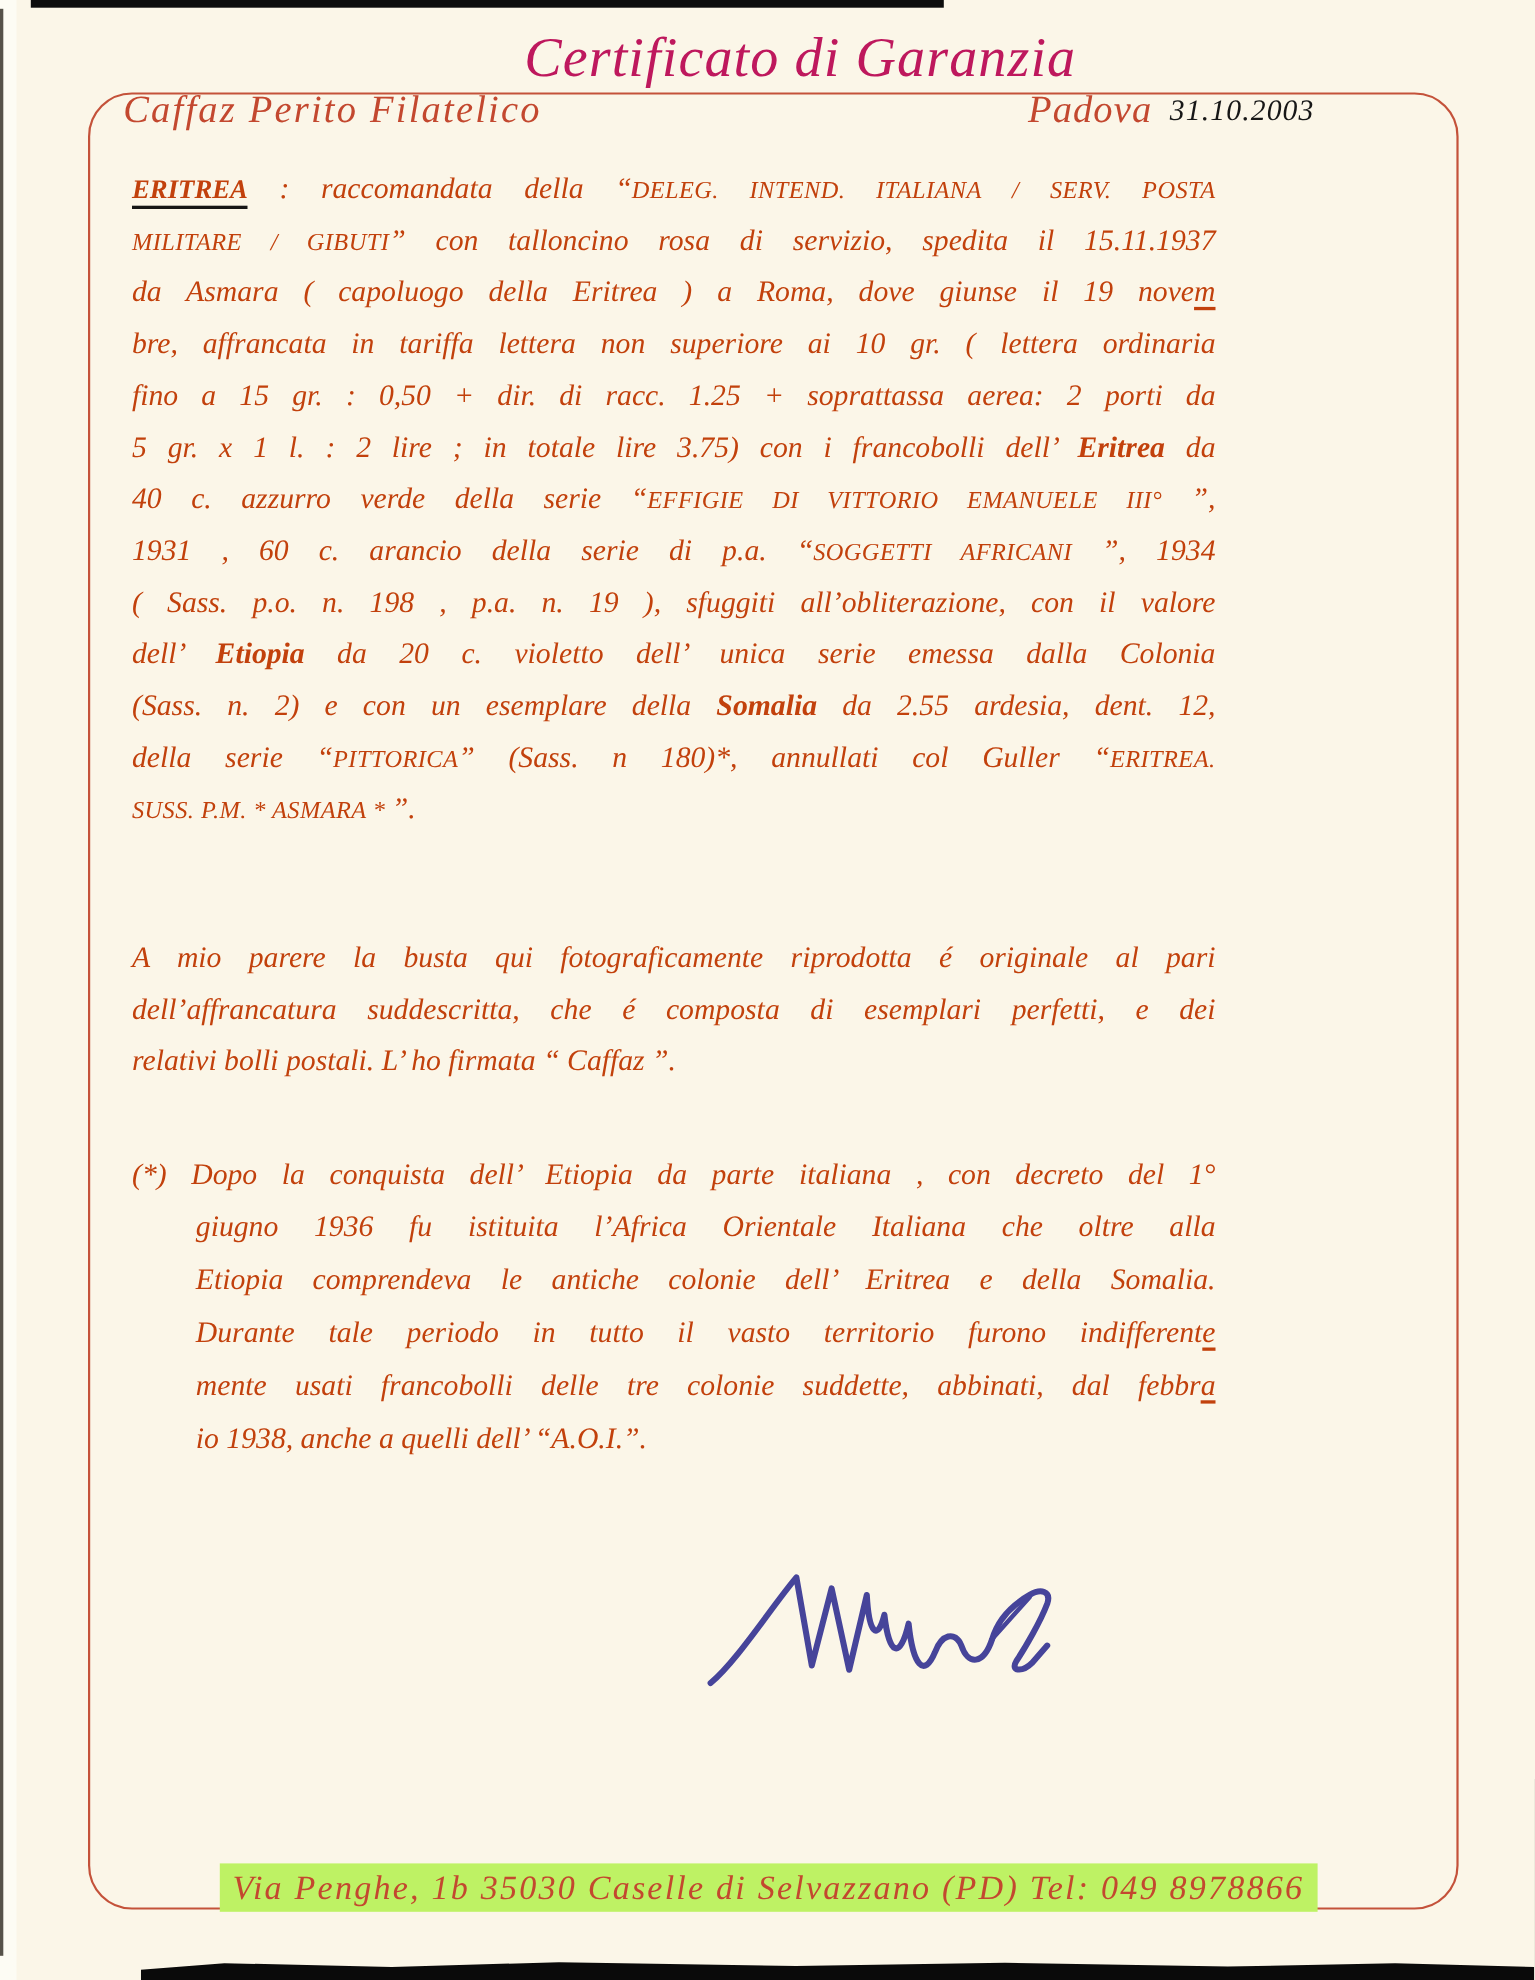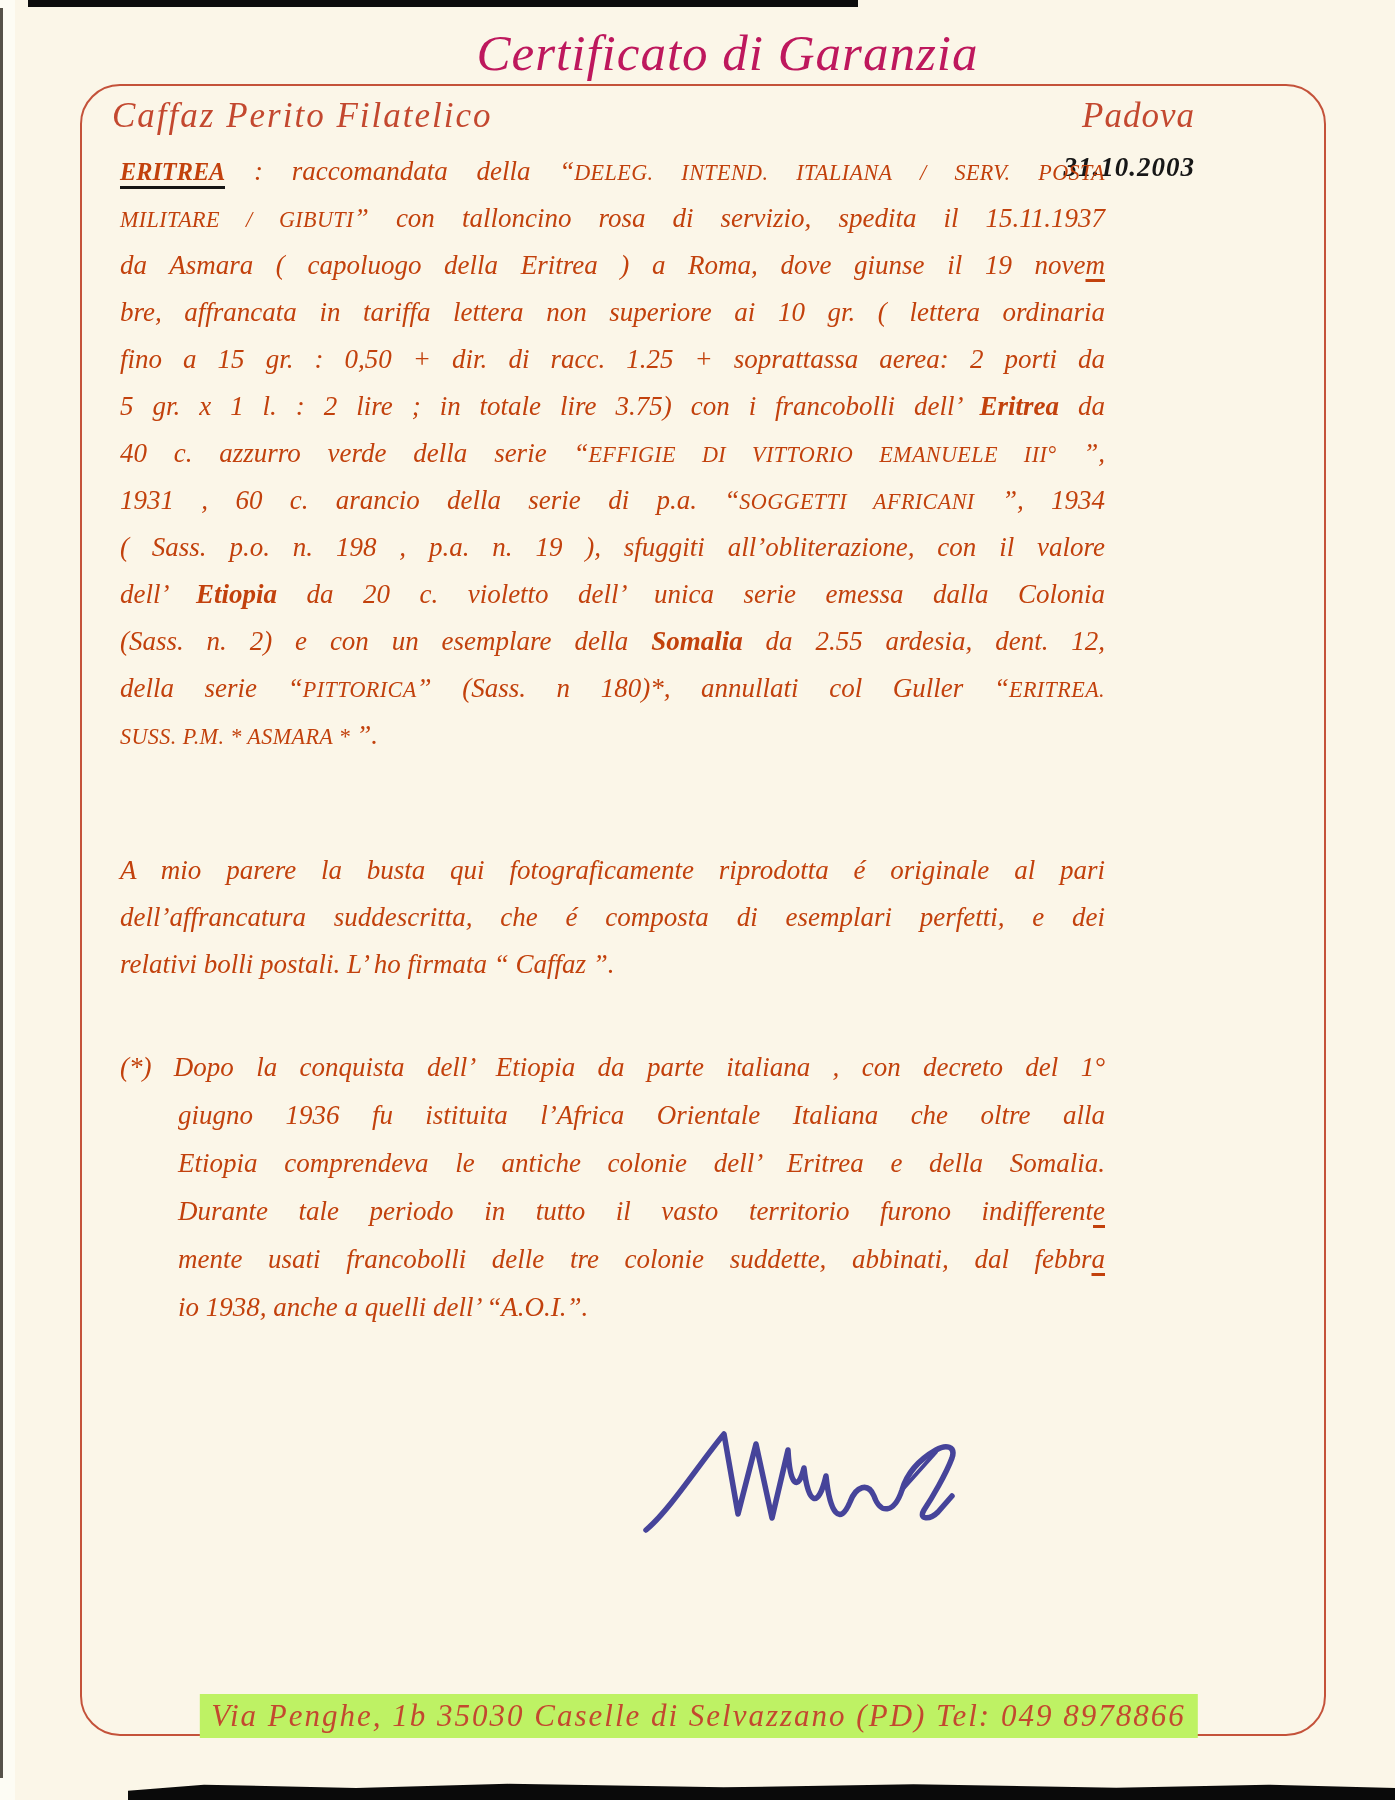--- a/index.html
+++ b/index.html
@@ -18,27 +18,27 @@
   .frame{
     position:absolute;left:80px;top:84px;width:1242px;height:1648px;
     border:2px solid #c4523a;border-radius:40px;
   }
   .cert-title{
     position:absolute;top:24px;left:calc(50% + 30px);transform:translateX(-50%);
     background:#fbf6e8;padding:0 16px;white-space:nowrap;
     font-style:italic;font-size:51px;color:#be185d;letter-spacing:1px;
   }
   .header-row{
-    position:absolute;top:96px;left:112px;right:200px;
+    position:absolute;top:80px;left:112px;right:200px;
     display:flex;justify-content:space-between;align-items:baseline;
   }
   .expert-name{font-style:italic;font-size:35px;color:#c3482f;letter-spacing:2px;white-space:nowrap;}
-  .place-date{display:flex;align-items:flex-end;gap:16px;white-space:nowrap;flex-direction:column;}
+  .place-date{display:flex;align-items:center;gap:16px;white-space:nowrap;}
   .place{font-style:italic;font-size:35px;color:#c3482f;letter-spacing:1px;}
-  .date{font-style:italic;font-size:27px;color:#171717;font-weight:bold;letter-spacing:1px;}
+  .date{font-style:italic;font-size:27px;color:#171717;font-weight:normal;letter-spacing:1px;}
 
   
   .body-block{position:absolute;left:120px;top:148px;width:985px;color:#c2410c;}
   .para{font-style:italic;font-size:27px;}
   .para .line{line-height:47px;text-align:justify;text-align-last:justify;height:47px;overflow:visible;}
   .para .line.last{text-align:left;text-align-last:left;}
   .para-2{margin-top:88px;}
   .para-3{margin-top:55px;}
   .para-3 .line{line-height:48px;height:48px;}
   .para-3 .line:not(:first-child){padding-left:58px;}

